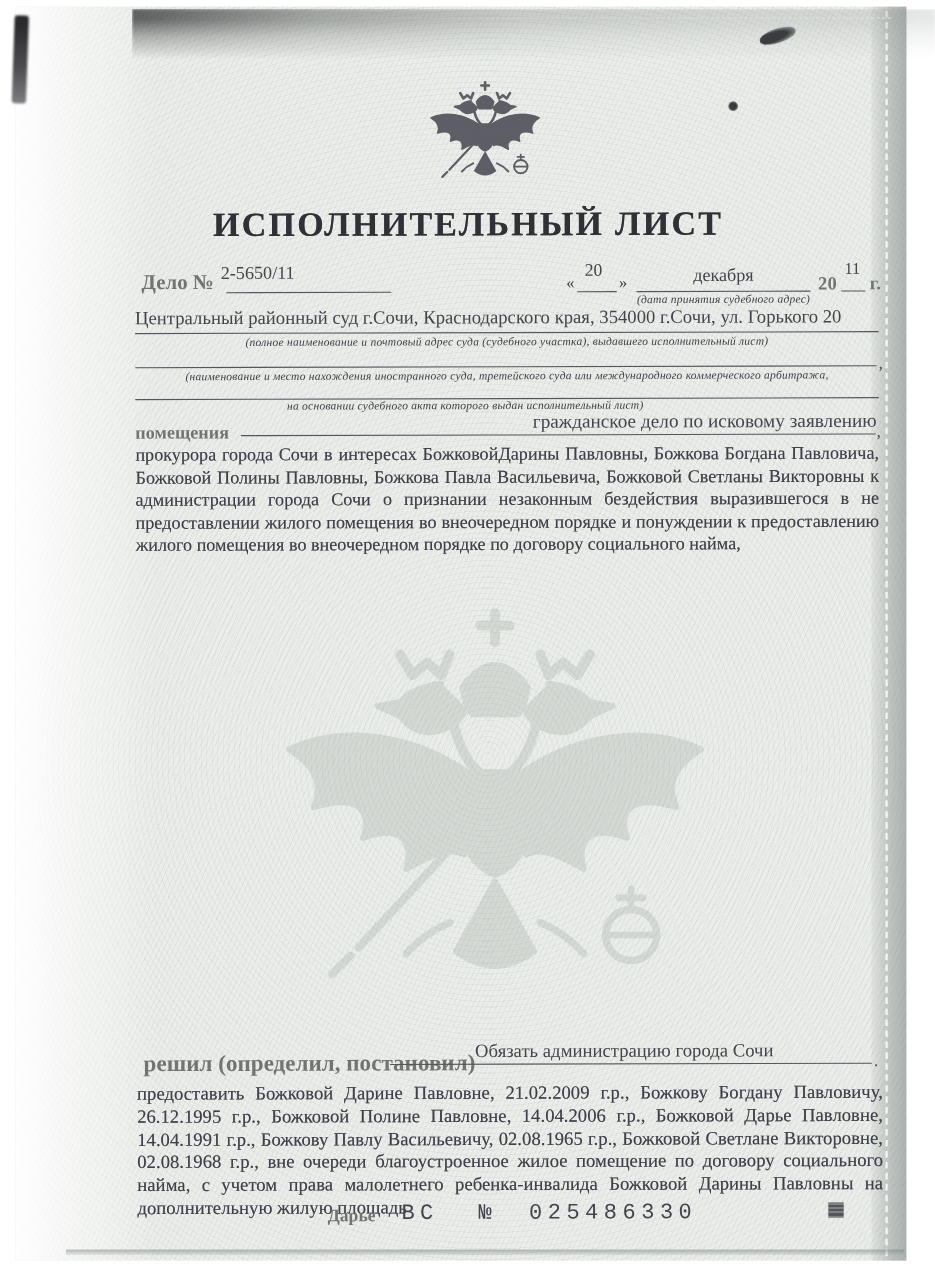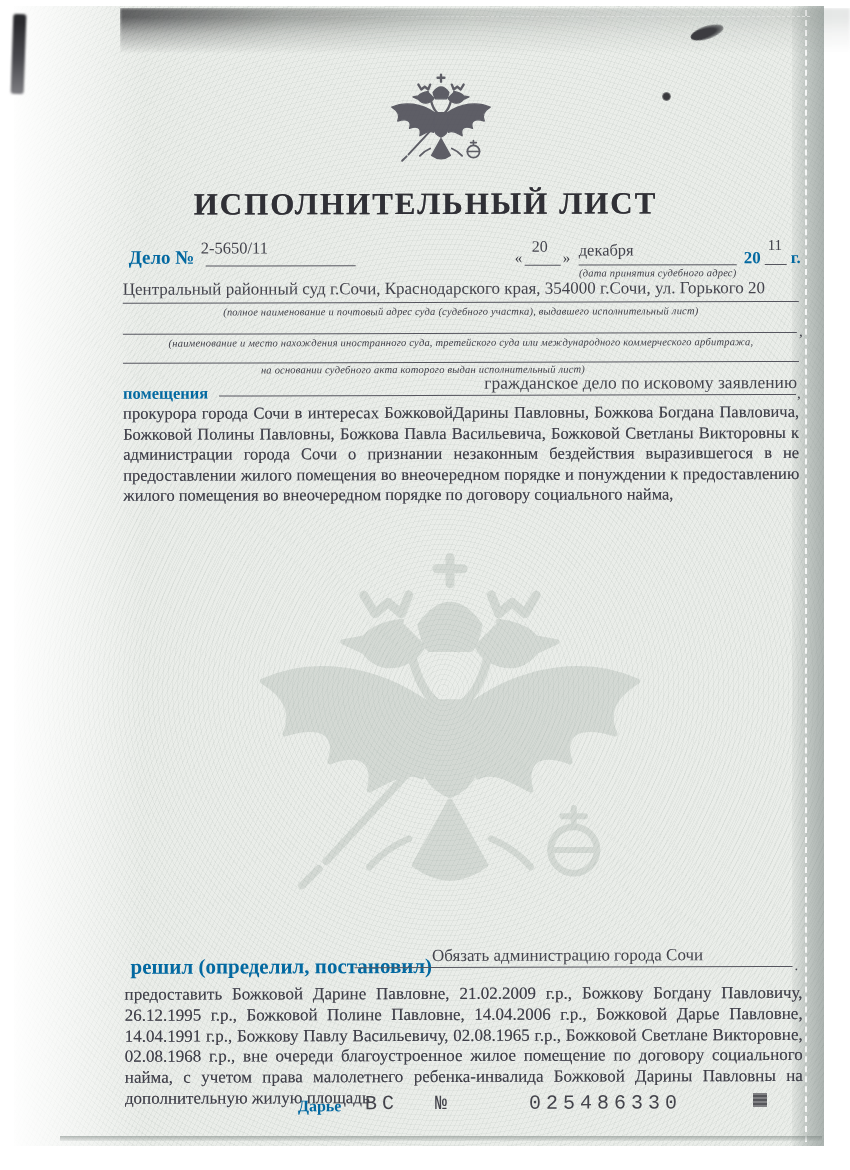--- a/index.html
+++ b/index.html
@@ -69,21 +69,21 @@
   
   .emblem{position:absolute;left:382px;top:60px;width:118px;height:120px;color:#4b4b55;opacity:0.88;}
   .watermark{position:absolute;left:225px;top:505px;width:450px;height:450px;color:#7e8e85;opacity:0.20;}
   
   .abs{position:absolute;}
   .title{
     left:0;top:186px;width:850px;text-align:center;
     font-size:31px;font-weight:bold;letter-spacing:2px;color:#303036;
     text-shadow:0 0 0.6px rgba(48,48,54,0.7);
   }
-  .b{font-weight:bold;color:#0369a1;}
+  .b{font-weight:bold;color:#737373;}
   .fill{color:#44444d;}
   .u{border-bottom:1.2px solid #55555e;}
   .caption{
     font-style:italic;font-size:10.5px;color:#3e3e47;text-align:center;
     letter-spacing:0.2px;
   }
   .bodytext{
     font-size:16.5px;line-height:20.6px;color:#40404a;text-align:justify;
     text-shadow:0 0 0.5px rgba(64,64,74,0.55);
   }
@@ -146,21 +146,21 @@
 
     <div class="abs b" style="left:128px;top:246px;font-size:19px;">Дело №</div>
     <div class="abs fill" style="left:200px;top:238px;font-size:16.5px;">2-5650/11</div>
     <div class="abs u" style="left:205px;top:247px;width:150px;height:18px;"></div>
 
     <div class="abs" style="left:514px;top:250px;font-size:15px;color:#3a3a42;">«</div>
     <div class="abs u" style="left:524px;top:246px;width:36px;height:19px;"></div>
     <div class="abs fill" style="left:531px;top:238px;font-size:16px;">20</div>
     <div class="abs" style="left:562px;top:250px;font-size:15px;color:#3a3a42;">»</div>
     <div class="abs u" style="left:578px;top:246px;width:158px;height:19px;"></div>
-    <div class="abs fill" style="left:578px;top:241px;width:158px;font-size:16.5px;">декабря</div>
+    <div class="abs fill" style="left:578px;top:241px;width:158px;text-align:center;font-size:16.5px;">декабря</div>
     <div class="abs caption" style="left:566px;top:268px;width:182px;">(дата принятия судебного адрес)</div>
     <div class="abs b" style="left:743px;top:249px;font-size:17px;">20</div>
     <div class="abs u" style="left:764px;top:246px;width:22px;height:19px;"></div>
     <div class="abs fill" style="left:767px;top:238px;font-size:15px;">11</div>
     <div class="abs b" style="left:790px;top:249px;font-size:17px;">г.</div>
 
     <div class="abs fill" style="left:122px;top:279px;width:676px;font-size:17px;text-align:justify;">Центральный районный суд г.Сочи, Краснодарского края, 354000 г.Сочи, ул. Горького 20</div>
     <div class="abs u" style="left:122px;top:283px;width:676px;height:19px;"></div>
     <div class="abs caption" style="left:122px;top:306px;width:676px;">(полное наименование и почтовый адрес суда (судебного участка), выдавшего исполнительный лист)</div>
 
@@ -181,16 +181,16 @@
     <div class="abs fill" style="left:355px;top:946px;width:420px;text-align:center;font-size:17px;">Обязать администрацию города Сочи</div>
     <div class="abs b" style="left:128px;top:954px;font-size:21px;">решил (определил, постановил)</div>
     <div class="abs u" style="left:352px;top:948px;width:438px;height:19px;"></div>
     <div class="abs fill" style="left:792px;top:958px;font-size:15px;">.</div>
 
     <div class="abs bodytext" style="left:122px;top:984px;width:678px;font-size:17px;line-height:20.8px;">предоставить Божковой Дарине Павловне, 21.02.2009 г.р., Божкову Богдану Павловичу, 26.12.1995 г.р., Божковой Полине Павловне, 14.04.2006 г.р., Божковой Дарье Павловне, 14.04.1991 г.р., Божкову Павлу Васильевичу, 02.08.1965 г.р., Божковой Светлане Викторовне, 02.08.1968 г.р., вне очереди благоустроенное жилое помещение по договору социального найма, с учетом права малолетнего ребенка-инвалида Божковой Дарины Павловны на дополнительную жилую площадь</div>
 
     <div class="abs b" style="left:295px;top:1097px;font-size:16px;">Дарье</div>
     <div class="abs serial-mono" style="left:362px;top:1092px;">ВС</div>
     <div class="abs serial-mono" style="left:432px;top:1092px;">№</div>
-    <div class="abs serial-mono" style="left:478px;top:1092px;margin-left:48px;">025486330</div>
+    <div class="abs serial-mono" style="left:478px;top:1092px;">025486330</div>
 
   </div>
 </div>
 
 </body></html>

